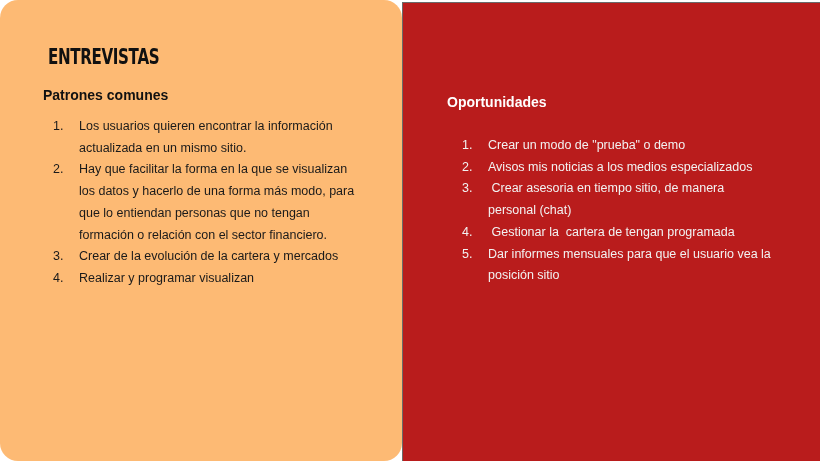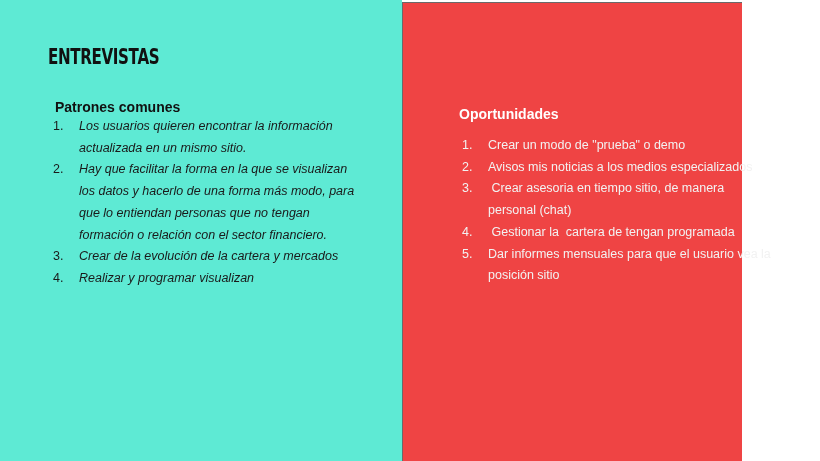--- a/index.html
+++ b/index.html
@@ -13,50 +13,51 @@
       position: relative;
       overflow: hidden;
       font-family: "Liberation Sans", sans-serif;
     }
     .left-panel {
       position: absolute;
       left: 0;
       top: 0;
       width: 402px;
       height: 461px;
-      background: #5eead4;
+      background: #fdba74;
+      border-radius: 18px;
     }
     .right-panel {
       position: absolute;
       left: 402px;
       top: 2px;
-      width: 340px;
+      width: 418px;
       height: 459px;
-      background: #ef4444;
+      background: #b91c1c;
       border-left: 1px solid #6a6a6a;
       border-top: 1px solid #6a6a6a;
       box-sizing: border-box;
     }
     .slide-title {
       position: absolute;
       left: 48px;
       top: 44px;
       margin: 0;
       font-family: "DejaVu Sans", sans-serif;
       font-weight: bold;
       font-size: 21px;
       letter-spacing: -0.5px;
       color: #111111;
       transform: scaleX(0.72);
       transform-origin: left center;
       line-height: 26px;
     }
     .section-heading {
       position: absolute;
-      margin: 12px;
+      margin: 0;
       font-family: "Liberation Sans", sans-serif;
       font-weight: bold;
       font-size: 14px;
       line-height: 18px;
     }
     .left-heading {
       left: 43px;
       top: 86px;
       color: #111111;
     }
@@ -91,21 +92,21 @@
       align-items: flex-start;
     }
     .numbered-list .num {
       flex: 0 0 26px;
       width: 26px;
     }
     .numbered-list .txt {
       flex: 1 1 auto;
       white-space: pre-wrap;
     }
-    .left-list .txt { max-width: 284px; font-style: italic; }
+    .left-list .txt { max-width: 284px; }
     .right-list .txt { max-width: 290px; }
   </style>
 </head>
 <body>
 
 <div class="left-panel">
   <h1 class="slide-title">ENTREVISTAS</h1>
   <h2 class="section-heading left-heading">Patrones comunes</h2>
   <ol class="numbered-list left-list">
     <li>

